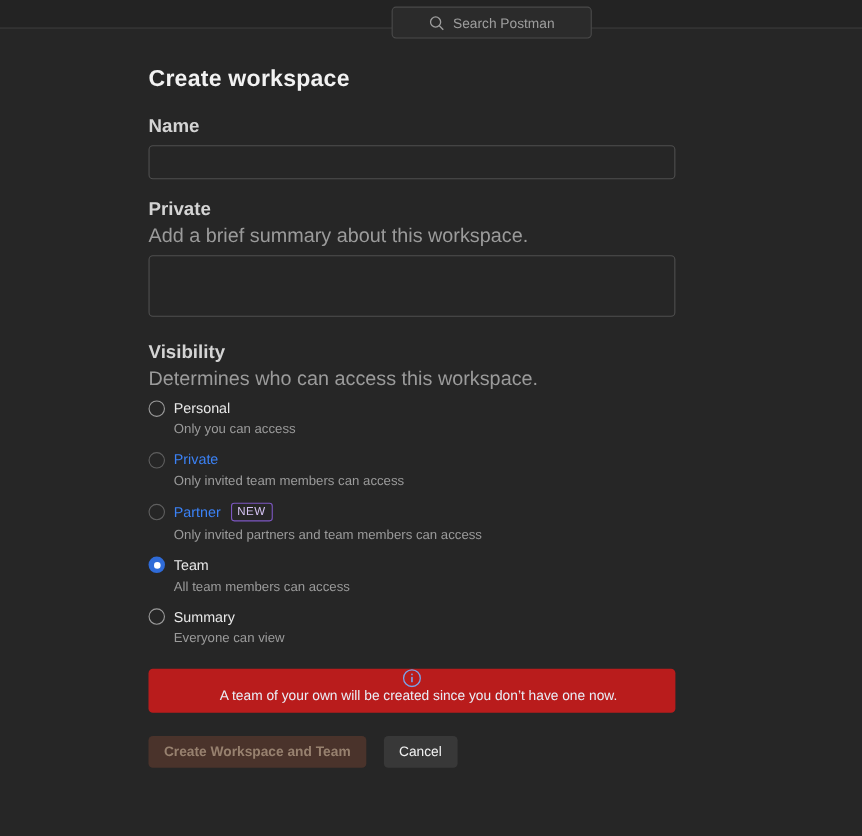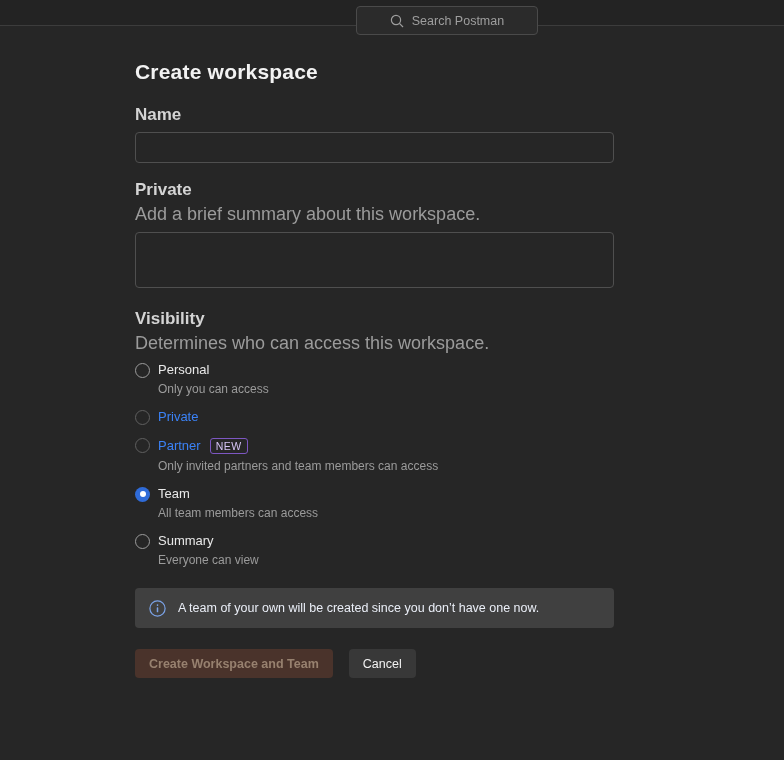--- a/index.html
+++ b/index.html
@@ -144,25 +144,26 @@
     border: 1px solid #7d57c2;
     border-radius: 3px;
     padding: 2px 5px 1px 5px;
     line-height: 1.1;
   }
 
   
   .banner {
     margin-top: 21px;
     width: 479px; height: 40px;
-    background: #404040;
+    background: #b91c1c;
     border-radius: 4px;
     display: flex;
     align-items: center;
     padding: 0 14px;
+    flex-direction: column;
   }
   .banner svg { flex: 0 0 auto; display: block; }
   .banner-text {
     margin-left: 12px;
     font-size: 12.5px;
     color: #eaeef7;
   }
 
   
   .actions {
@@ -235,20 +236,21 @@
           <div class="option-desc">Only you can access</div>
         </div>
       </div>
 
       <div class="option disabled">
         <span class="radio"></span>
         <div class="option-body">
           <div class="option-title-row">
             <span class="option-label">Private</span>
           </div>
+          <div class="option-desc">Only invited team members can access</div>
         </div>
       </div>
 
       <div class="option disabled">
         <span class="radio"></span>
         <div class="option-body">
           <div class="option-title-row">
             <span class="option-label">Partner</span>
             <span class="badge-new">NEW</span>
           </div>

